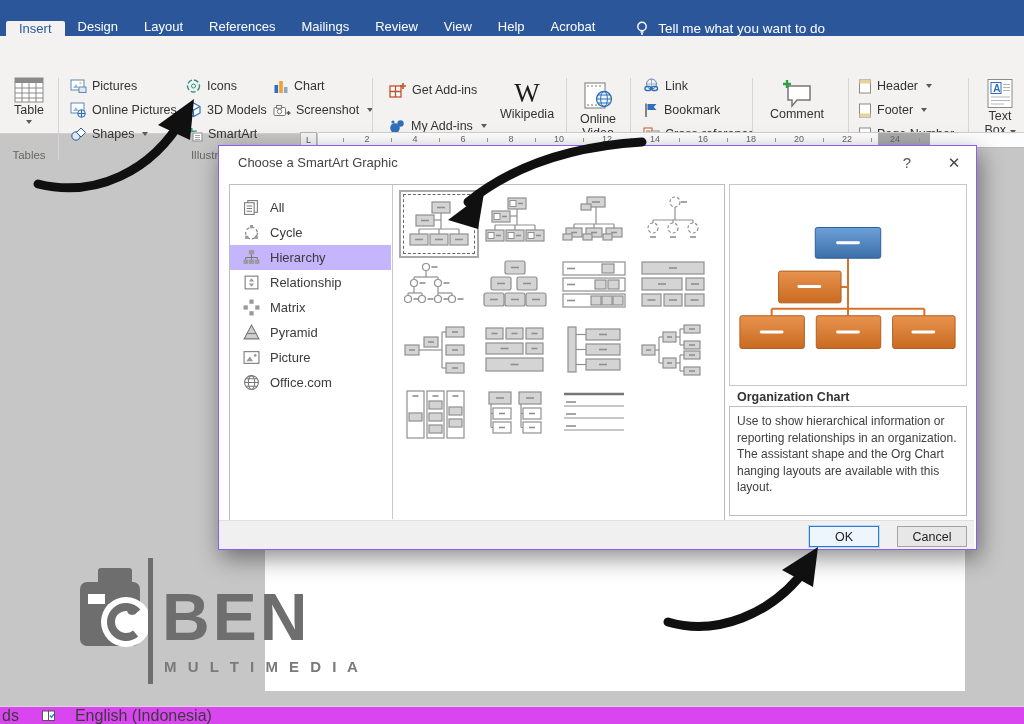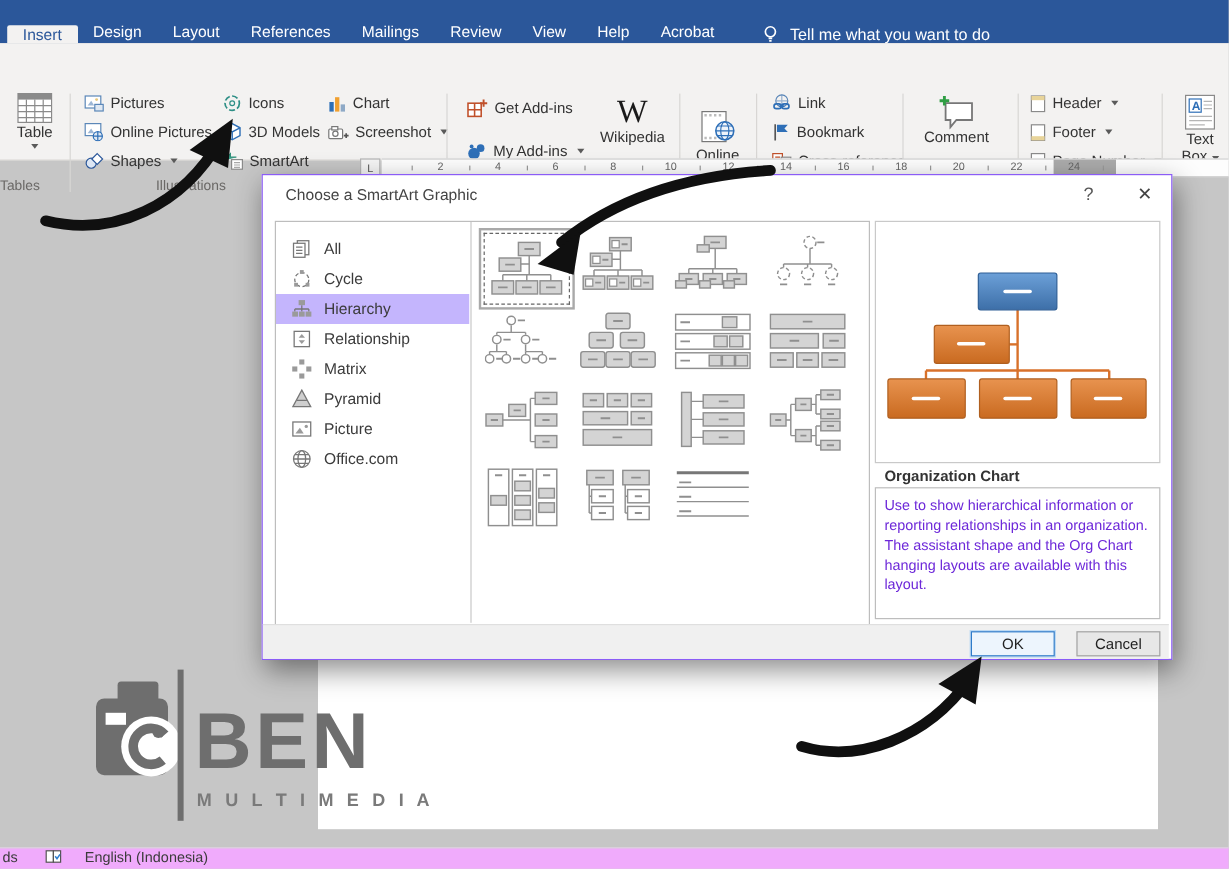--- a/index.html
+++ b/index.html
@@ -9,21 +9,21 @@
   
   #tabbar{left:0;top:0;width:1024px;height:36px;background:#2b579a;display:flex;align-items:flex-end;}
   #tablist{display:flex;align-items:stretch;padding-left:6px;}
   .rtab{color:#fff;font-size:13px;padding:0 13px;display:flex;align-items:center;cursor:default;}
   .rtab.active{background:#f3f2f1;color:#2b579a;margin-top:4px;border-radius:2px 2px 0 0;}
   #tellme{display:flex;align-items:center;gap:8px;color:#fff;font-size:13.5px;margin-left:26px;}
   
   #ribbon{left:0;top:36px;width:1024px;height:97px;background:#f3f2f1;border-bottom:1px solid #d2d0ce;}
   .sbtn{position:absolute;height:20px;display:flex;align-items:center;gap:5px;font-size:12.5px;color:#333;white-space:nowrap;cursor:default;}
   .lbtn{position:absolute;display:flex;flex-direction:column;align-items:center;font-size:12.5px;color:#333;text-align:center;line-height:1.1;cursor:default;}
-  .glabel{position:absolute;top:113px;font-size:11.5px;color:#6a6866;text-align:left;}
+  .glabel{position:absolute;top:113px;font-size:11.5px;color:#6a6866;text-align:center;}
   .gdiv{position:absolute;top:42px;height:82px;width:1px;background:#d8d6d4;}
   .caret{display:inline-block;width:0;height:0;border-left:3px solid transparent;border-right:3px solid transparent;border-top:4px solid #5a5a5a;margin-left:3px;}
   .lbtn .caret{margin-left:0;margin-top:2px;}
   
   #page{left:265px;top:150px;width:700px;height:541px;background:#fff;}
   #ruler{left:318px;top:132px;width:706px;height:14px;background:#fdfdfd;border-top:1px solid #cfcfcf;border-bottom:1px solid #b9b9b9;font-size:9px;color:#666;}
   .rnum{position:absolute;top:1px;transform:translateX(-50%);}
   .rtick{position:absolute;top:5px;width:1px;height:4px;background:#9a9a9a;}
   #rulergray{position:absolute;left:560px;top:0;width:52px;height:14px;background:#ababab;}
   #tabsel{left:300px;top:132px;width:15px;height:15px;background:#f4f4f4;border:1px solid #b5b5b5;font-size:9px;color:#555;text-align:center;line-height:14px;}
@@ -38,27 +38,27 @@
   #cats{position:absolute;left:0;top:10px;width:161px;}
   .cat{position:relative;height:25px;display:flex;align-items:center;gap:10px;padding-left:13px;font-size:13px;color:#3b3b3b;cursor:default;}
   .cat.sel{background:#c4b5fd;}
   .cicon{width:17px;height:17px;display:inline-flex;}
   #gallery{position:absolute;left:163px;top:0;width:331px;height:334px;}
   .cell{position:absolute;width:74px;height:60px;display:flex;align-items:center;justify-content:center;}
   .cell.sel{border:2px solid #a9a9a9;outline:1px dashed #666;outline-offset:-5px;width:76px;height:64px;}
   #preview{position:absolute;left:510px;top:38px;width:238px;height:336px;}
   #prevbox{position:absolute;left:0;top:0;width:236px;height:200px;border:1px solid #c9c9c9;background:#fff;}
   #prevhead{position:absolute;left:8px;top:206px;font-size:12.5px;font-weight:bold;color:#333;}
-  #prevdesc{position:absolute;left:0;top:222px;width:222px;height:96px;border:1px solid #bdbdbd;padding:6px 7px;font-size:12px;line-height:1.38;color:#6d28d9;}
+  #prevdesc{position:absolute;left:0;top:222px;width:222px;height:96px;border:1px solid #bdbdbd;padding:6px 7px;font-size:12px;line-height:1.38;color:#404040;}
   #dlg-foot{position:absolute;left:0;top:374px;width:755px;height:28px;background:#f0f0f0;border-top:1px solid #dfdfdf;}
   .dbtn{position:absolute;top:5px;width:68px;height:19px;font-size:12.5px;display:flex;align-items:center;justify-content:center;color:#222;cursor:default;}
   #okbtn{left:590px;border:1px solid #2f7bc9;background:#edf5fd;box-shadow:0 0 0 1px #bcd9f3;}
   #cancelbtn{left:678px;border:1px solid #a3a3a3;background:#e7e7e7;}
   
-  #statusbar{left:0;top:706px;width:1024px;height:18px;background:#f0abfc;border-top:1px solid #d6d6d6;display:flex;font-size:12px;color:#3b3b3b;}
+  #statusbar{left:0;top:706px;width:1024px;height:18px;background:#d946ef;border-top:1px solid #d6d6d6;display:flex;align-items:center;font-size:16px;color:#3b3b3b;}
   #arrows{left:0;top:0;width:1024px;height:724px;pointer-events:none;z-index:20;}
   #logo{left:70px;top:552px;width:290px;height:140px;}
   #dialog{z-index:10;} #statusbar{z-index:15;}
   svg{display:block;}
 </style>
 </head>
 <body>
 
 <div id="tabbar" class="abs">
   <div id="tablist">
@@ -183,21 +183,21 @@
     <span>My Add-ins</span>
     <span class="caret"></span>
   </div>
   <div class="lbtn" style="left:492px;top:42px;width:70px">
     <span style="font-family:'Liberation Serif',serif;font-size:27px;line-height:30px;color:#1a1a1a">W</span>
     <span>Wikipedia</span>
   </div>
   <div class="glabel" style="left:385px;width:170px">Add-ins</div>
   <div class="gdiv" style="left:566px"></div>
 
-  <div class="lbtn" style="left:571px;top:55px;width:54px">
+  <div class="lbtn" style="left:571px;top:45px;width:54px">
     <svg width="32" height="32" viewBox="0 0 32 32">
       <rect x="3" y="2" width="20" height="25" fill="#fff" stroke="#777"></rect>
       <path d="M5 4h2v2H5z M9 4h2v2H9z M13 4h2v2h-2z M17 4h2v2h-2z M5 23h2v2H5z M9 23h2v2H9z M13 23h2v2h-2z M17 23h2v2h-2z" fill="#bbb"></path>
       <circle cx="22" cy="18" r="7.5" fill="#eef4fb" stroke="#2e6fb7" stroke-width="1.3"></circle>
       <ellipse cx="22" cy="18" rx="3.4" ry="7.5" fill="none" stroke="#2e6fb7"></ellipse>
       <path d="M14.5 18 h15 M15.6 14 h12.8 M15.6 22 h12.8" stroke="#2e6fb7" fill="none"></path>
     </svg>
     <span>Online</span>
     <span>Video</span>
   </div>

